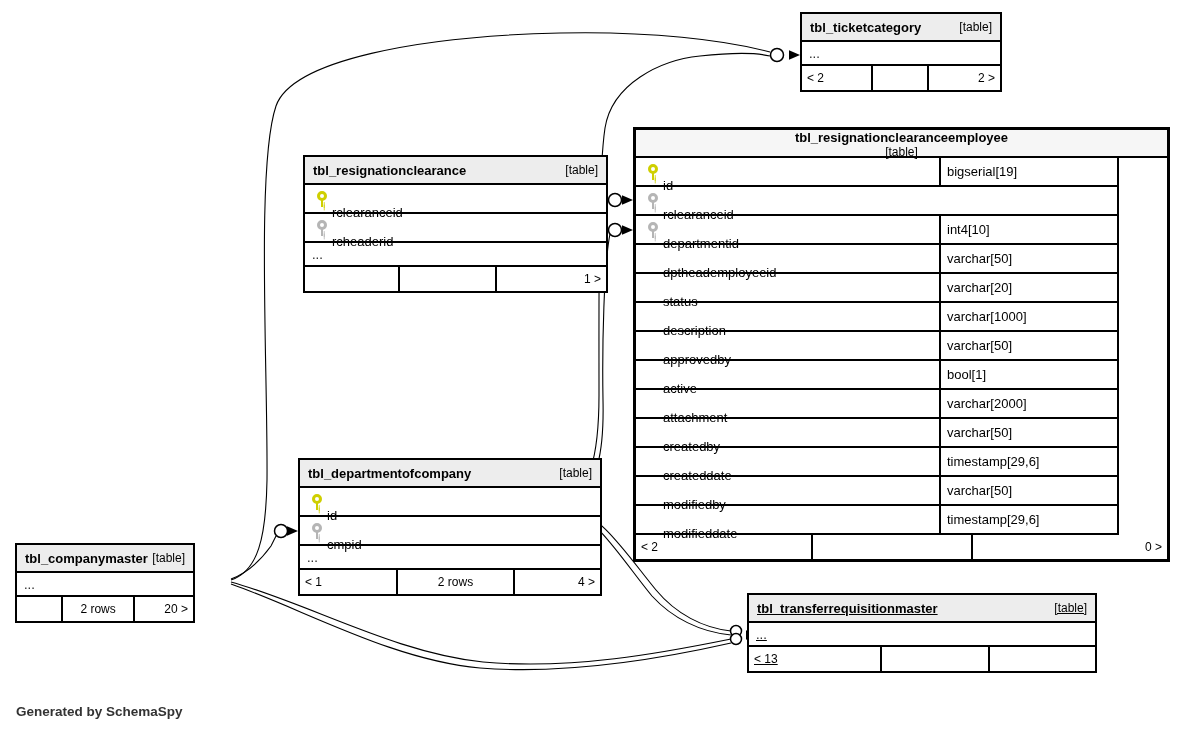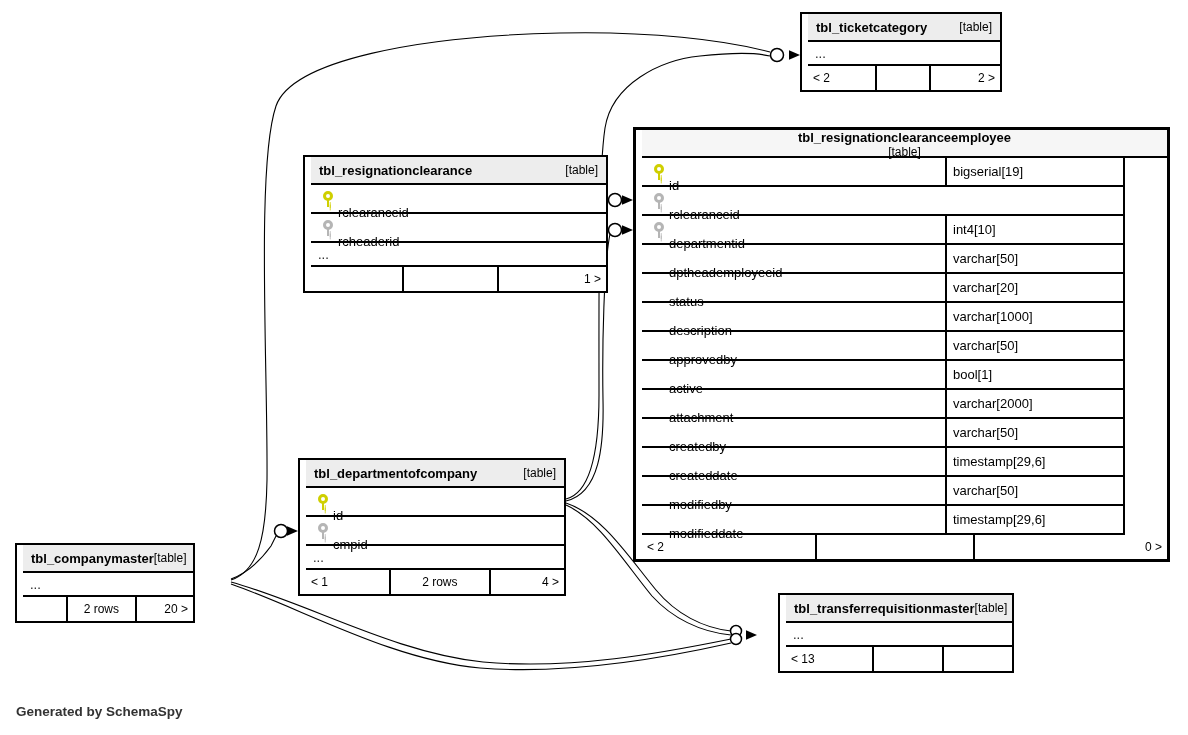--- a/index.html
+++ b/index.html
@@ -1,19 +1,19 @@
 <!DOCTYPE html>
 <html><head>
 <meta charset="utf-8">
 <style>
   html,body{margin:0;padding:0;background:#fff;}
   #canvas{position:relative;width:1188px;height:735px;background:#fff;overflow:hidden;
           font-family:"Liberation Sans","DejaVu Sans",sans-serif;color:#000;}
   #edges{position:absolute;left:0;top:0;z-index:0;}
-  .tbl{position:absolute;z-index:1;background:#fff;border:2px solid #000;box-sizing:border-box;font-size:13px;padding-left:6px;}
+  .tbl{position:absolute;z-index:1;background:#fff;border:2px solid #000;box-sizing:border-box;font-size:13px;}
   .tbl.main{border-width:3px;}
   .thead{display:flex;justify-content:space-between;align-items:center;height:26px;
          background:#ededed;border-bottom:2px solid #000;padding:0 8px;font-weight:bold;}
   .tbl.main .thead{background:#f6f6f6;flex-direction:column;}
   .ttag{font-weight:normal;font-size:12px;}
   .tbody{display:flex;}
   .rows{flex:0 0 auto;width:100%;}
   .tbl.main .rows{width:481px;}
   .sidecol{flex:1 1 auto;border-left:2px solid #000;}
   .row{display:flex;align-items:center;border-bottom:2px solid #000;box-sizing:border-box;}
@@ -206,21 +206,21 @@
           <div class="row ellipsis">...</div>
         </div>
       </div>
     <div class="tfoot" style="grid-template-columns:31% 32% 37%;">
       <span class="fcell"></span>
       <span class="fcell c"></span>
       <span class="fcell r">1 &gt;</span>
     </div>
   </div>
 
-  <div class="tbl" style="left:298px;top:458px;width:268px;">
+  <div class="tbl" style="left:298px;top:458px;width:304px;">
     <div class="thead">
       <span>tbl_departmentofcompany</span>
       <span class="ttag">[table]</span>
     </div>
     <div class="tbody">
         <div class="rows">
           <div class="row col">
             <span class="keycell">
               <span class="key pk"></span>
             </span>
@@ -252,21 +252,21 @@
           <div class="row ellipsis">...</div>
         </div>
       </div>
     <div class="tfoot" style="grid-template-columns:25% 41% 34%;">
       <span class="fcell"></span>
       <span class="fcell c">2 rows</span>
       <span class="fcell r">20 &gt;</span>
     </div>
   </div>
 
-  <div class="tbl" style="left:778px;top:593px;width:236px;">
+  <div class="tbl" style="left:747px;top:593px;width:350px;text-decoration:underline;">
     <div class="thead">
       <span>tbl_transferrequisitionmaster</span>
       <span class="ttag">[table]</span>
     </div>
     <div class="tbody">
         <div class="rows">
           <div class="row ellipsis">...</div>
         </div>
       </div>
     <div class="tfoot" style="grid-template-columns:38% 31% 31%;">

